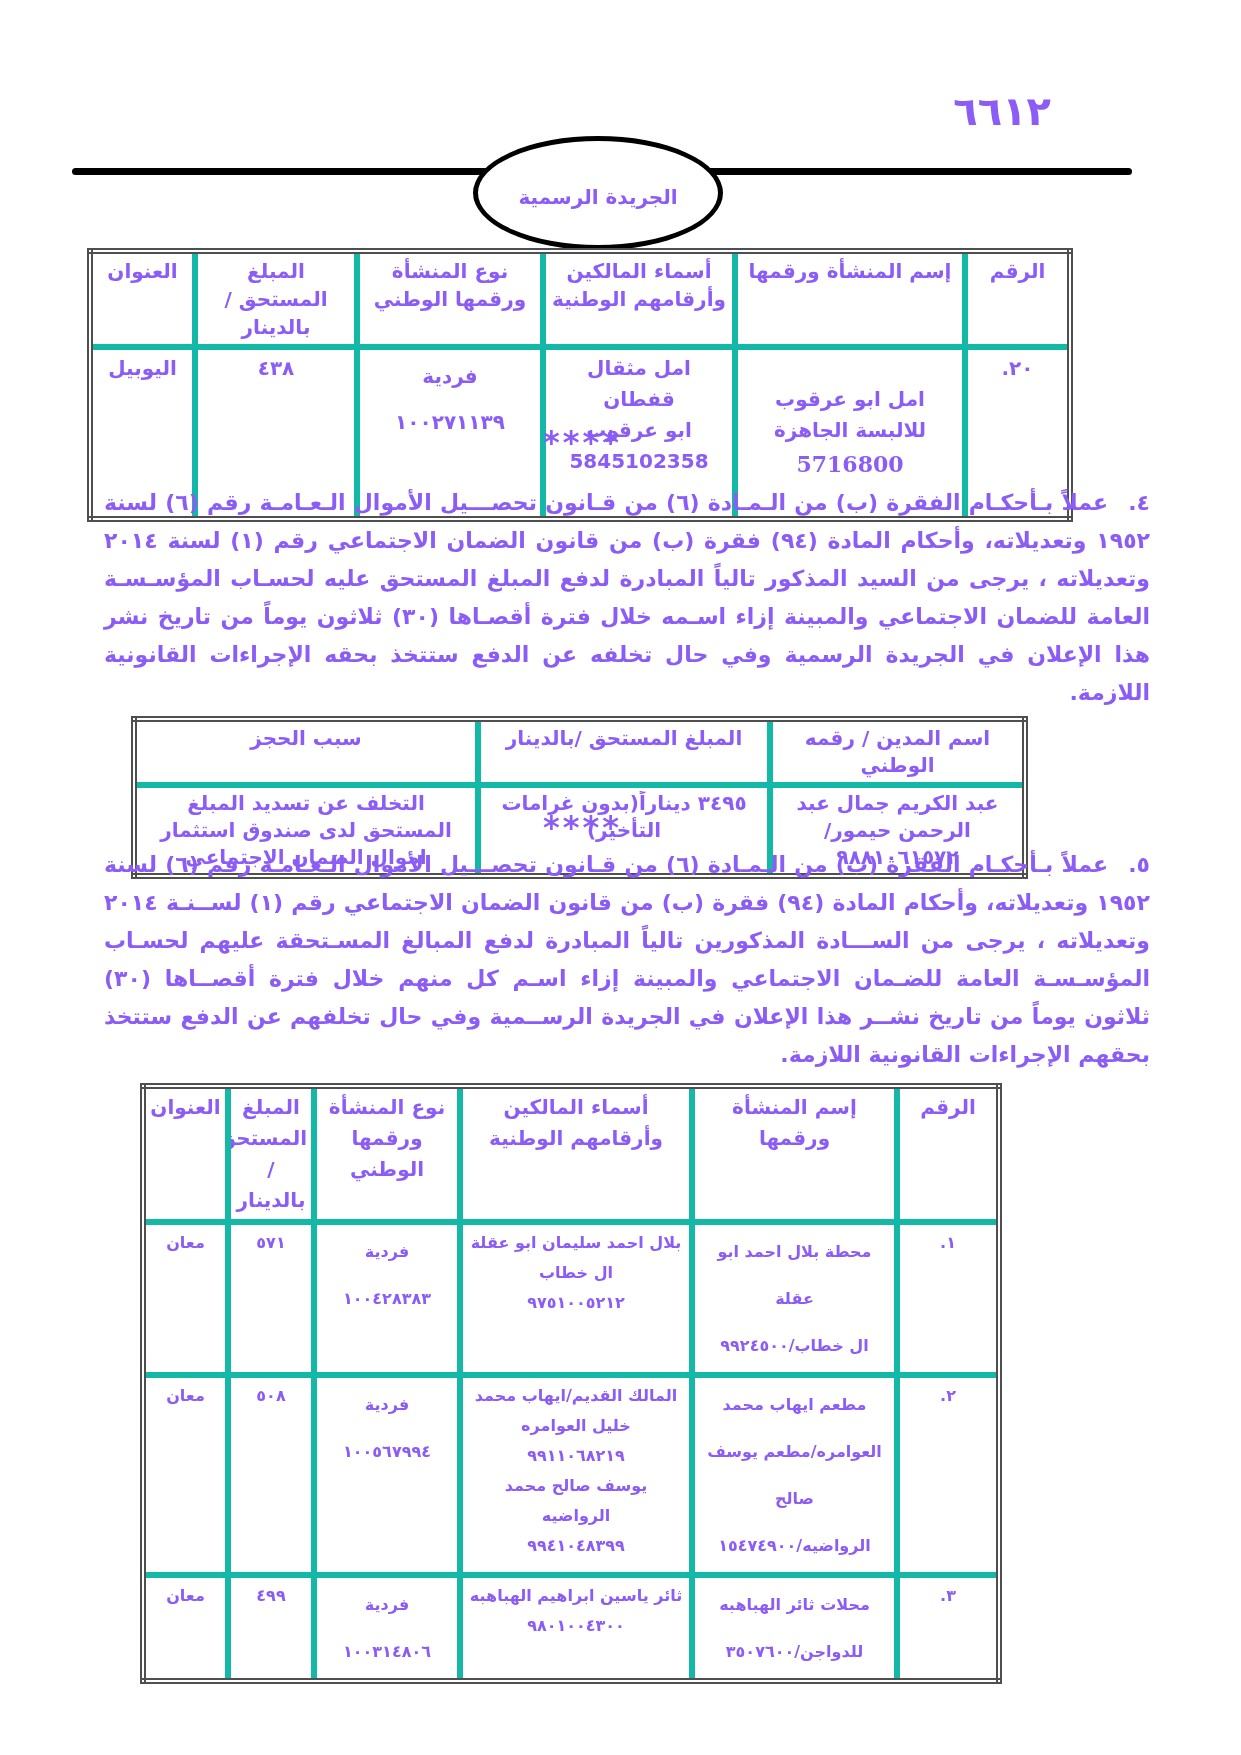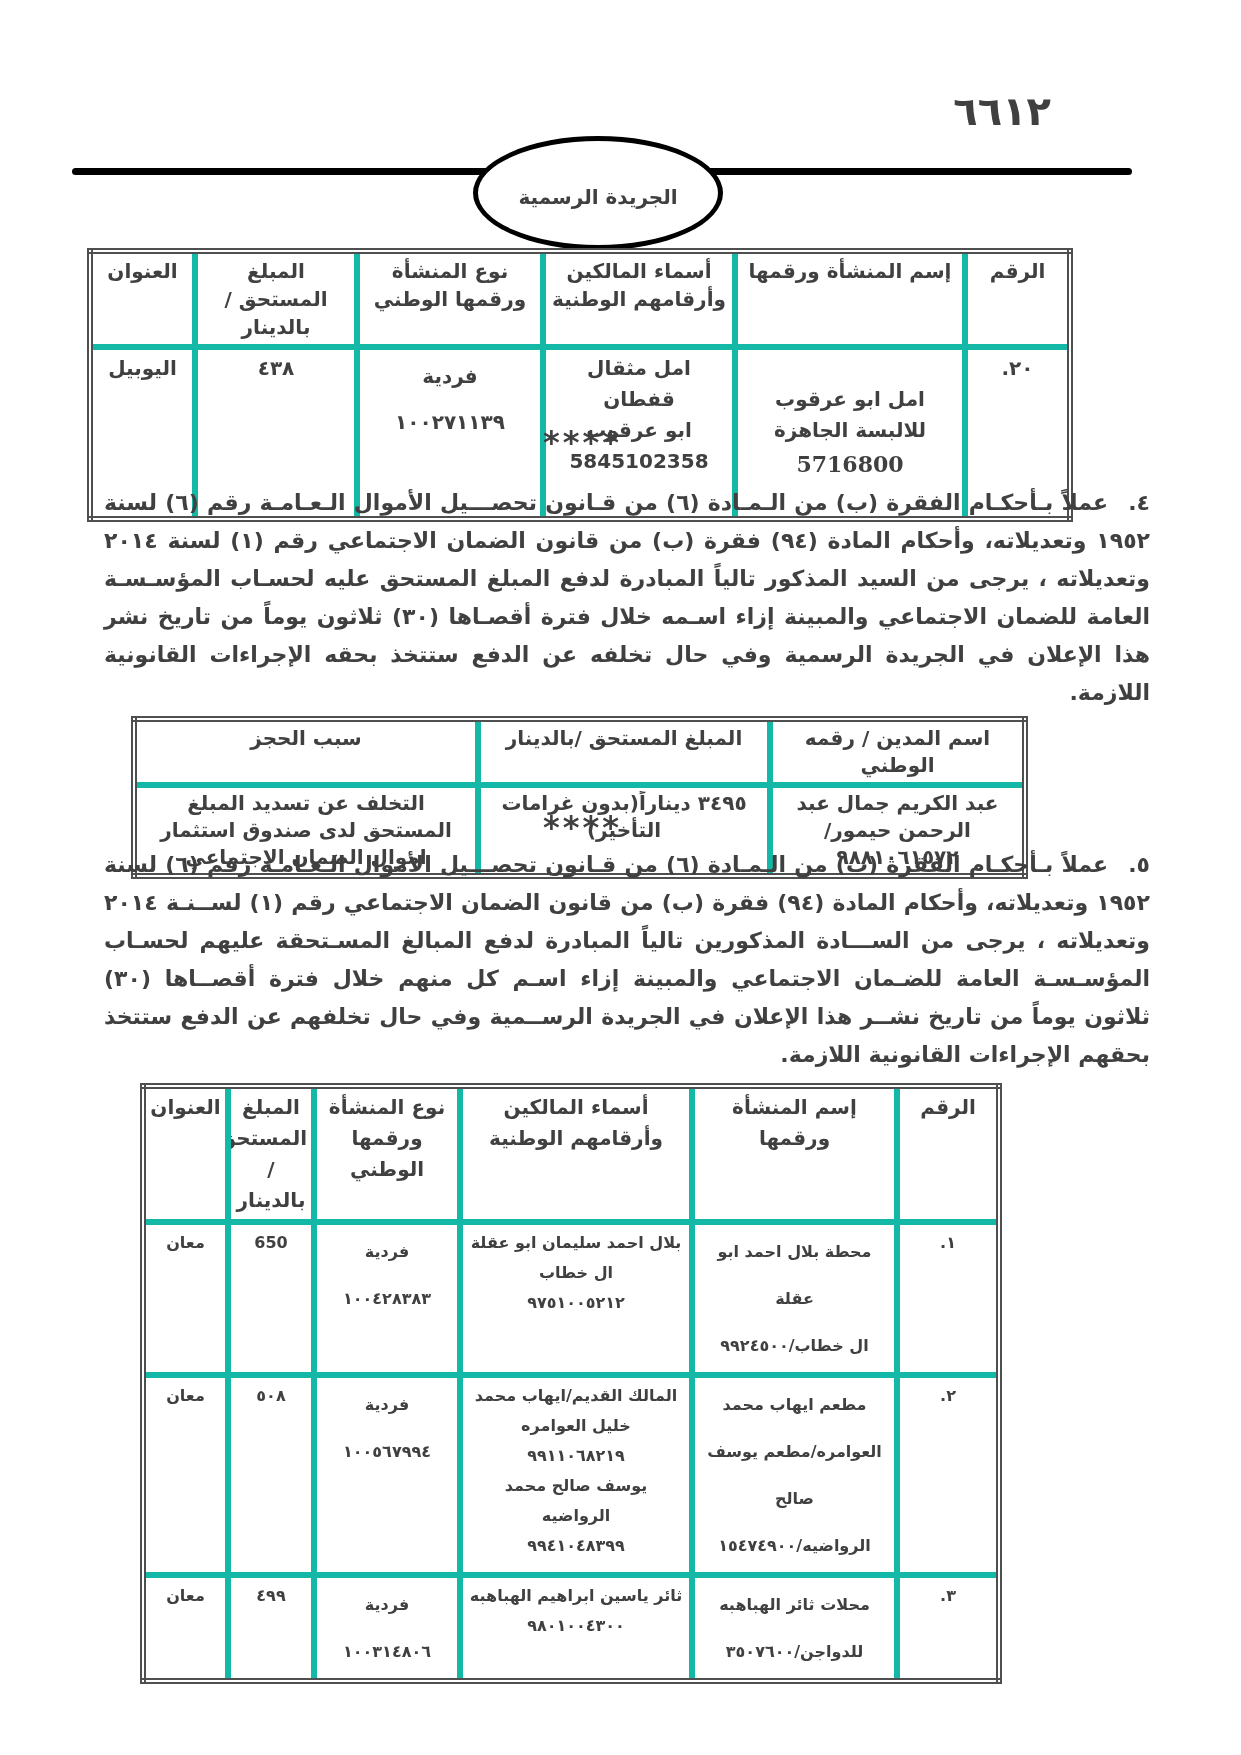--- a/index.html
+++ b/index.html
@@ -3,21 +3,21 @@
 <meta charset="utf-8">
 <style>
   html, body { margin: 0; padding: 0; background: #ffffff; }
   .page {
     position: relative;
     width: 1241px;
     height: 1755px;
     background: #ffffff;
     overflow: hidden;
     direction: rtl;
-    color: #404040;
+    color: #8b5cf6;
     font-family: "DejaVu Sans", sans-serif;
   }
 
   
   .page-number {
     position: absolute;
     top: 88px;
     right: 190px;
     font-size: 40px;
     font-weight: bold;
@@ -233,21 +233,21 @@
     <tbody>
       <tr class="row-1">
         <td>١.</td>
         <td class="cell-sparse">محطة بلال احمد ابو عقلة
 ال خطاب/٩٩٢٤٥٠٠</td>
         <td>بلال احمد سليمان ابو عقلة
 ال خطاب
 ٩٧٥١٠٠٥٢١٢</td>
         <td class="cell-sparse">فردية
 ١٠٠٤٢٨٣٨٣</td>
-        <td>650</td>
+        <td>٥٧١</td>
         <td>معان</td>
       </tr>
       <tr class="row-2">
         <td>٢.</td>
         <td class="cell-sparse">مطعم ايهاب محمد
 العوامره/مطعم يوسف
 صالح
 الرواضيه/١٥٤٧٤٩٠٠</td>
         <td>المالك القديم/ايهاب محمد
 خليل العوامره

